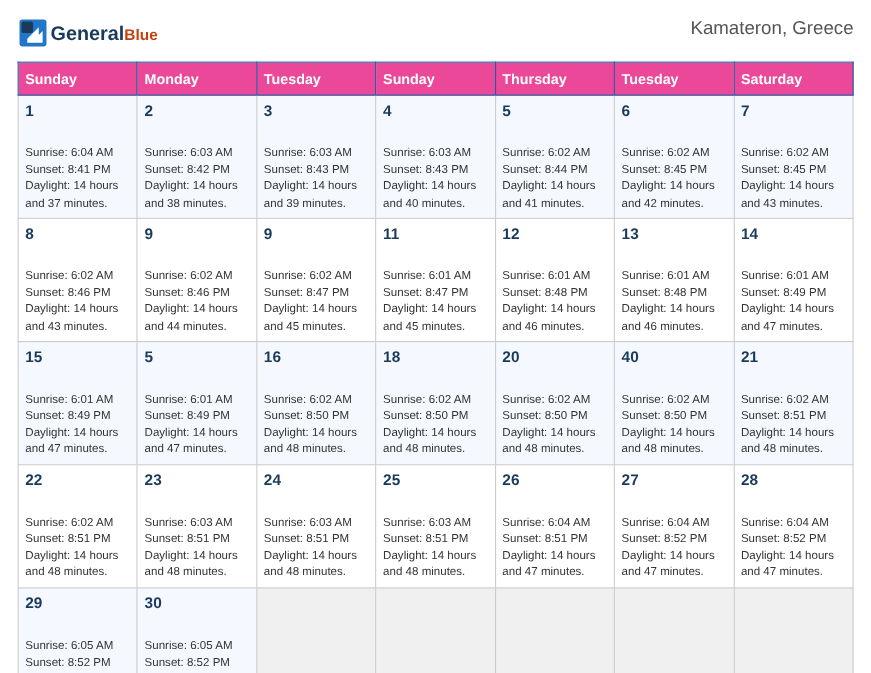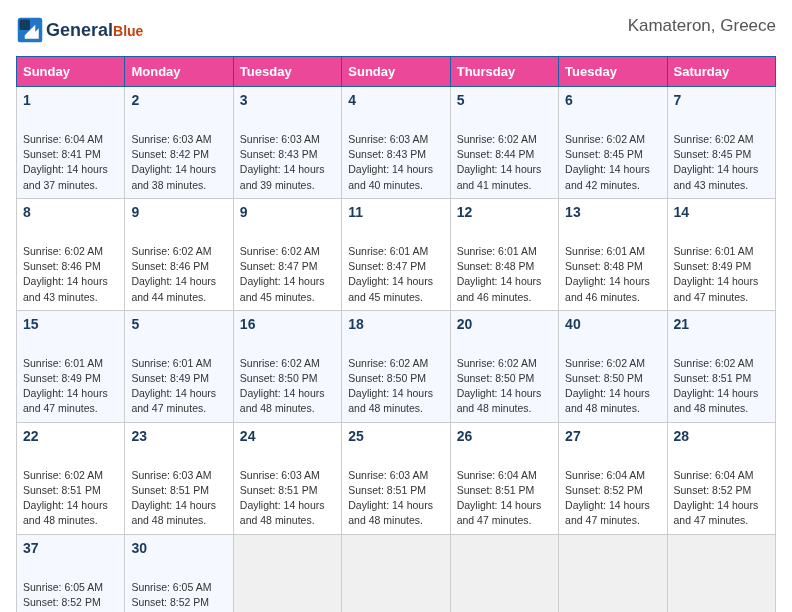--- a/index.html
+++ b/index.html
@@ -323,21 +323,21 @@
         <td>
           <span class="day-num">28</span>
           <div class="day-info" style="white-space: pre-line;">Sunrise: 6:04 AM
 Sunset: 8:52 PM
 Daylight: 14 hours
 and 47 minutes.</div>
         </td>
       </tr>
       <tr>
         <td>
-          <span class="day-num">37</span>
+          <span class="day-num">29</span>
           <div class="day-info" style="white-space: pre-line;">Sunrise: 6:05 AM
 Sunset: 8:52 PM
 Daylight: 14 hours
 and 46 minutes.</div>
         </td>
         <td>
           <span class="day-num">30</span>
           <div class="day-info" style="white-space: pre-line;">Sunrise: 6:05 AM
 Sunset: 8:52 PM
 Daylight: 14 hours

